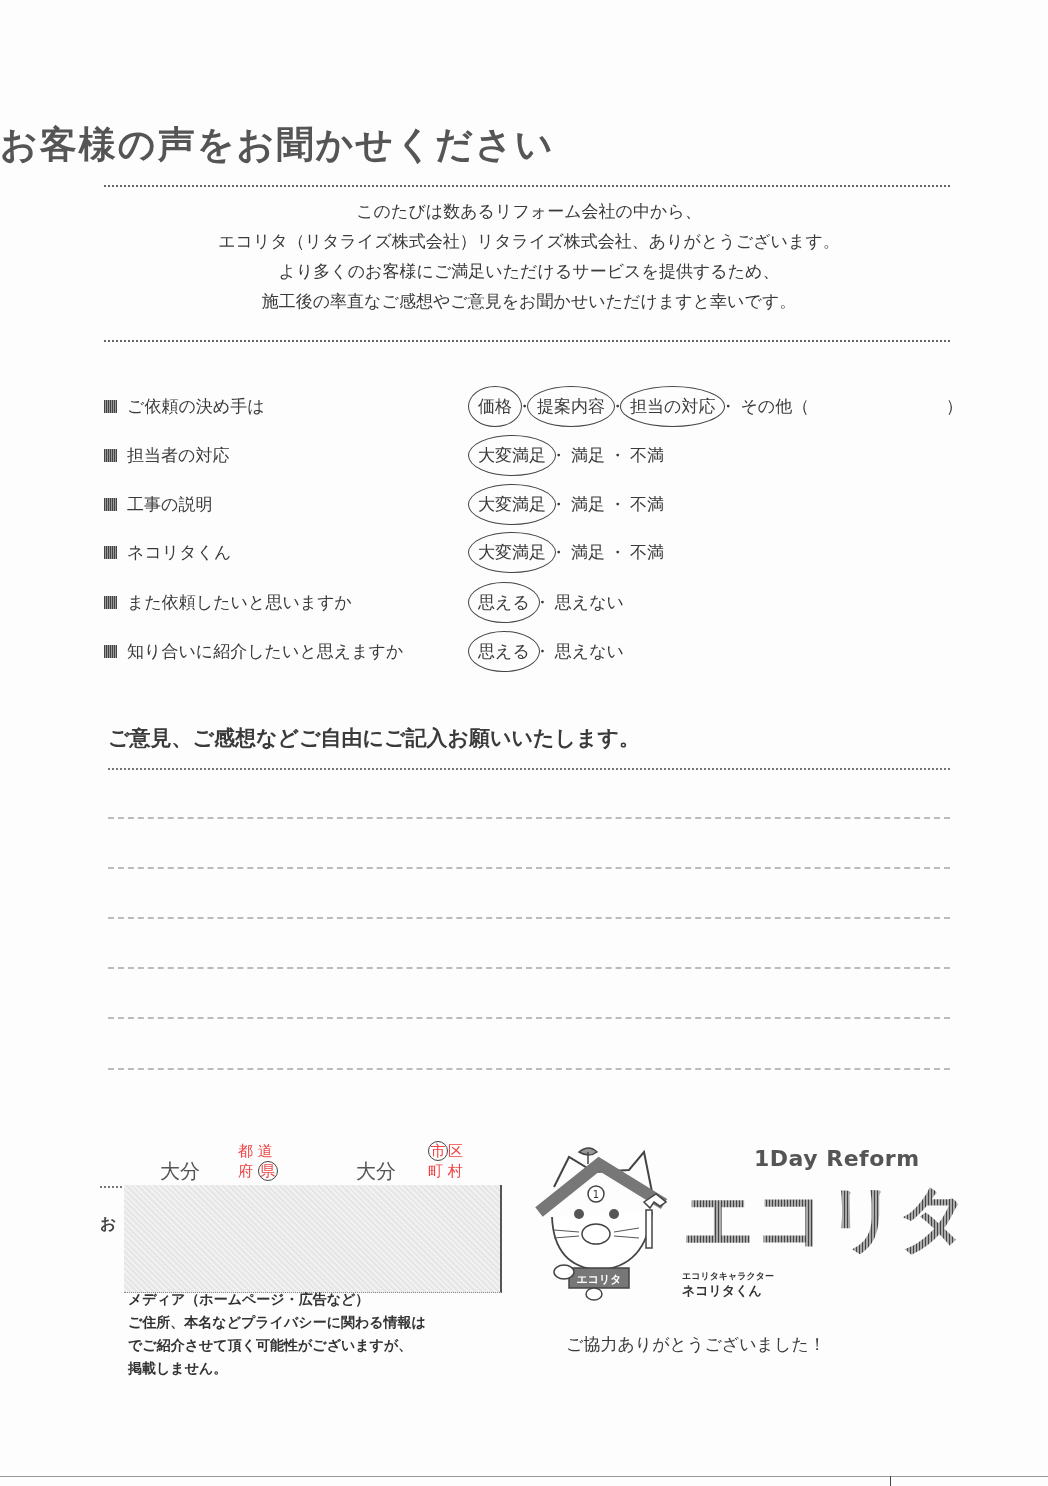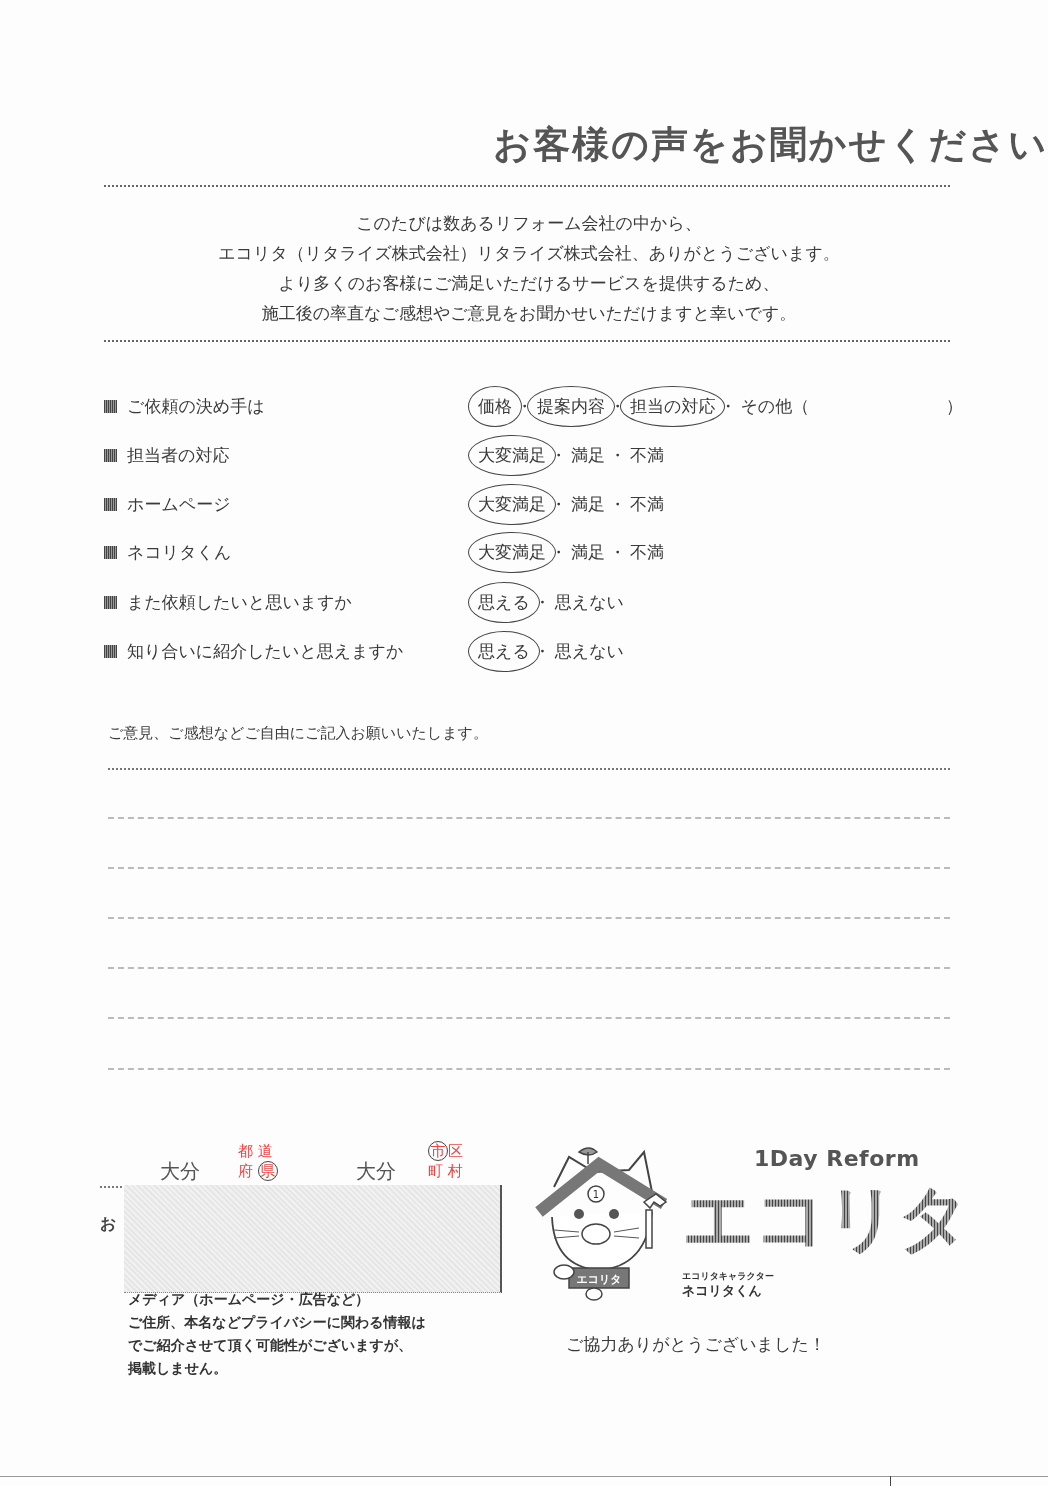--- a/index.html
+++ b/index.html
@@ -1,30 +1,30 @@
 <!DOCTYPE html>
 <html><head>
 <meta charset="utf-8">
 <style>
   * { margin:0; padding:0; box-sizing:border-box; }
   html, body { width:1048px; height:1486px; background:#fdfdfd; overflow:hidden; }
   body { position:relative; font-family:"DejaVu Sans", sans-serif; color:#333; }
   .abs { position:absolute; }
-  .title { left:0; width:1048px; top:120px; text-align:right; font-size:37px; font-weight:bold; color:#555; letter-spacing:2px; }
+  .title { left:0; width:1048px; top:120px; text-align:left; font-size:37px; font-weight:bold; color:#555; letter-spacing:2px; }
   .rule-dense { height:0; border-top:2px dotted #666; }
   .intro { left:0; width:1048px; text-align:center; font-size:17px; color:#3a3a3a; line-height:30px; }
   .q-row { left:104px; height:30px; font-size:17px; color:#3a3a3a; }
   .q-bullet { display:inline-block; width:13px; height:13px; background:#666; margin-right:10px; vertical-align:-1px;
               background-image:repeating-linear-gradient(90deg,#444 0 1px,#999 1px 2px); }
   .ans { position:absolute; top:0; left:372px; white-space:nowrap; }
   .opt { display:inline-block; position:relative; padding:0 2px; }
   .opt.circled::after { content:""; position:absolute; left:-8px; right:-8px; top:-9px; bottom:-9px;
                         border:1.4px solid #444; border-radius:50%; }
   .sep { margin:0 2px; }
-  .comment-label { left:108px; top:724px; font-size:15px; color:#3a3a3a; }
+  .comment-label { left:108px; top:724px; font-size:21px; color:#3a3a3a;font-weight:bold; }
   .write-line { left:108px; width:842px; height:0; border-top:2px dashed #bbb; }
   .solid-line { left:108px; width:842px; height:0; border-top:2px dotted #777; }
   .pref-stack { font-size:15px; line-height:20px; color:#ef4444; }
   .circ { display:inline-block; border:1.4px solid #444; border-radius:50%; width:20px; height:20px; line-height:18px; text-align:center; }
   .hand { font-family:"DejaVu Serif", serif; font-size:20px; color:#555; }
   .redact { left:124px; top:1185px; width:378px; height:108px; background:#ececec;
             background-image:repeating-linear-gradient(45deg,#e6e6e6 0 2px,#f1f1f1 2px 4px);
             border-right:2px solid #555; border-bottom:1px dotted #888; }
   .notice { left:128px; top:1288px; font-size:14px; line-height:23px; color:#333; font-weight:bold; }
   .brand-sub { left:754px; top:1146px; font-size:22px; font-weight:bold; color:#555; letter-spacing:0.5px; }
@@ -34,21 +34,21 @@
   .char-name { left:682px; top:1282px; font-size:13px; color:#333; font-weight:bold; }
   .thanks { left:566px; top:1333px; font-size:17px; color:#3a3a3a; }
   .bottom-rule { left:0; top:1476px; width:1048px; border-top:1px solid #999; }
 </style>
 </head>
 <body>
 
 <div class="abs title">お客様の声をお聞かせください</div>
 <div class="abs rule-dense" style="left:104px; top:185px; width:846px;"></div>
 
-<div class="abs intro" style="top:208px;padding-left:10px;">
+<div class="abs intro" style="top:196px;padding-left:10px;">
   <div>このたびは数あるリフォーム会社の中から、</div>
   <div>エコリタ（リタライズ株式会社）リタライズ株式会社、ありがとうございます。</div>
   <div>より多くのお客様にご満足いただけるサービスを提供するため、</div>
   <div>施工後の率直なご感想やご意見をお聞かせいただけますと幸いです。</div>
 </div>
 <div class="abs rule-dense" style="left:104px; top:340px; width:846px;"></div>
 
 <div class="abs q-row" style="top:395px; width:860px;">
   <span class="q-bullet"></span><span>ご依頼の決め手は</span>
   <div class="ans">
@@ -58,21 +58,21 @@
 </div>
 
 <div class="abs q-row" style="top:444px; width:700px;">
   <span class="q-bullet"></span><span>担当者の対応</span>
   <div class="ans">
     <span class="opt circled">大変満足</span><span class="sep">・</span><span class="opt">満足</span><span class="sep">・</span><span class="opt">不満</span>
   </div>
 </div>
 
 <div class="abs q-row" style="top:493px; width:700px;">
-  <span class="q-bullet"></span><span>ホームページ</span>
+  <span class="q-bullet"></span><span>工事の説明</span>
   <div class="ans">
     <span class="opt circled">大変満足</span><span class="sep">・</span><span class="opt">満足</span><span class="sep">・</span><span class="opt">不満</span>
   </div>
 </div>
 
 <div class="abs q-row" style="top:541px; width:700px;">
   <span class="q-bullet"></span><span>ネコリタくん</span>
   <div class="ans">
     <span class="opt circled">大変満足</span><span class="sep">・</span><span class="opt">満足</span><span class="sep">・</span><span class="opt">不満</span>
   </div>

